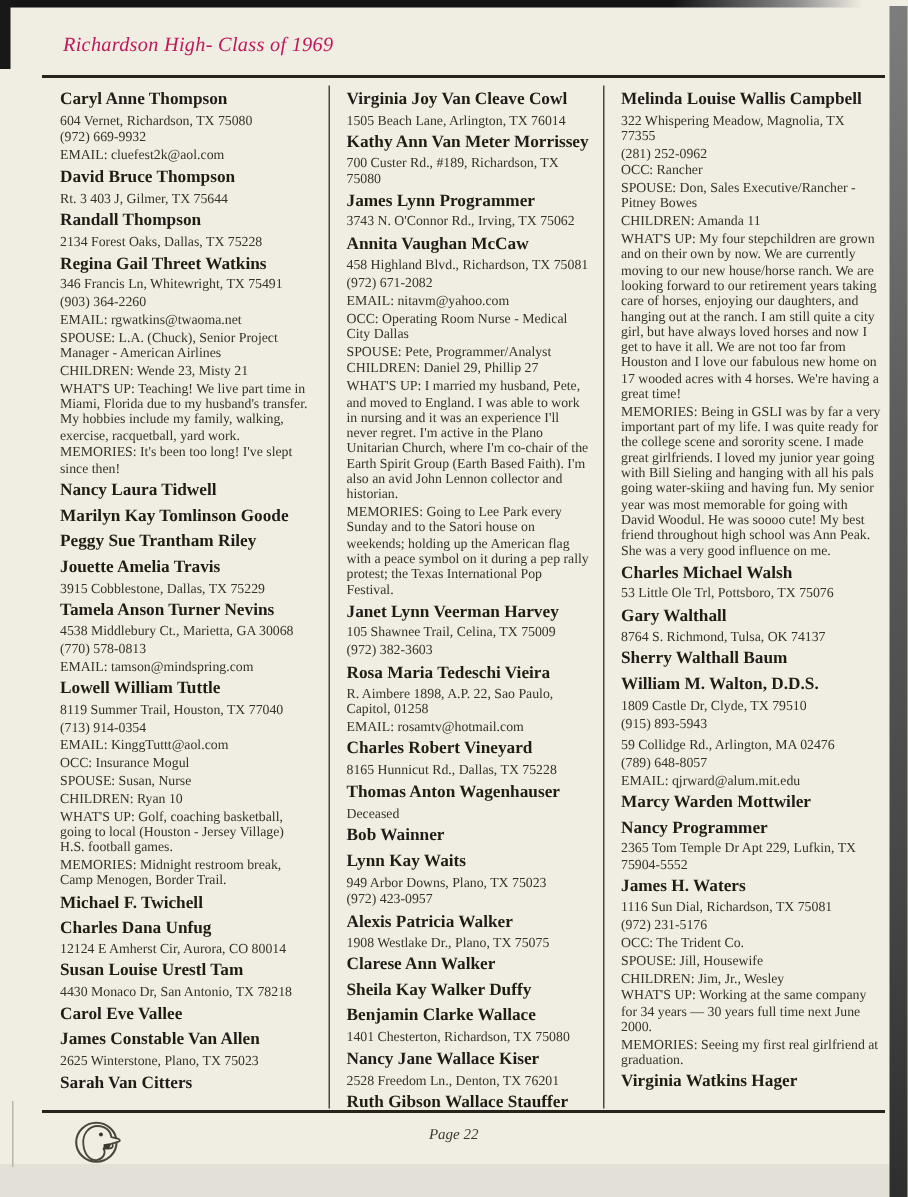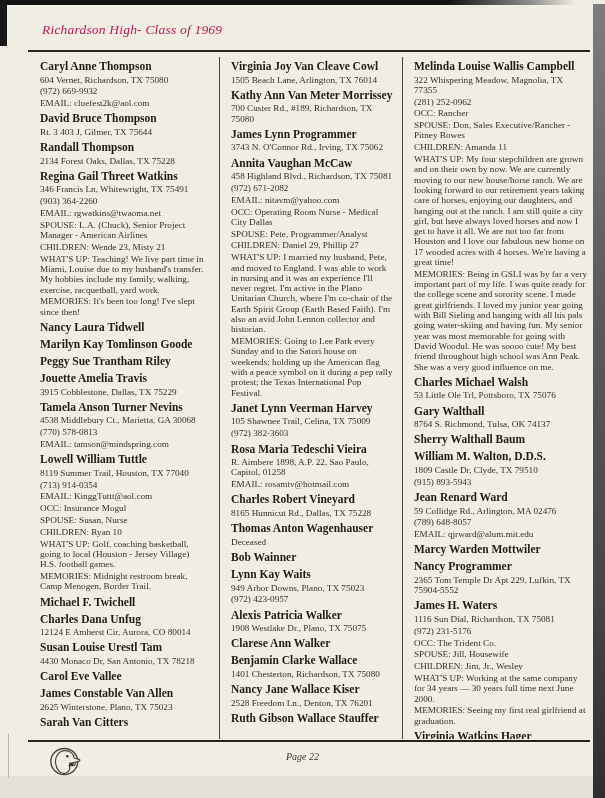--- a/index.html
+++ b/index.html
@@ -76,21 +76,21 @@
           <div class="entry-name">Randall Thompson</div>
           <div class="entry-line">2134 Forest Oaks, Dallas, TX 75228</div>
         </div>
         <div class="entry">
           <div class="entry-name">Regina Gail Threet Watkins</div>
           <div class="entry-line">346 Francis Ln, Whitewright, TX 75491</div>
           <div class="entry-line">(903) 364-2260</div>
           <div class="entry-line">EMAIL: rgwatkins@twaoma.net</div>
           <div class="entry-line">SPOUSE: L.A. (Chuck), Senior Project Manager - American Airlines</div>
           <div class="entry-line">CHILDREN: Wende 23, Misty 21</div>
-          <div class="entry-line">WHAT'S UP: Teaching!  We live part time in Miami, Louise due to my husband's transfer.  My hobbies include my family, walking, exercise, racquetball, yard work.</div>
+          <div class="entry-line">WHAT'S UP: Teaching!  We live part time in Miami, Florida due to my husband's transfer.  My hobbies include my family, walking, exercise, racquetball, yard work.</div>
           <div class="entry-line">MEMORIES: It's been too long!  I've slept since then!</div>
         </div>
         <div class="entry">
           <div class="entry-name">Nancy Laura Tidwell</div>
         </div>
         <div class="entry">
           <div class="entry-name">Marilyn Kay Tomlinson Goode</div>
         </div>
         <div class="entry">
           <div class="entry-name">Peggy Sue Trantham Riley</div>
@@ -189,20 +189,23 @@
           <div class="entry-line">(972) 423-0957</div>
         </div>
         <div class="entry">
           <div class="entry-name">Alexis Patricia Walker</div>
           <div class="entry-line">1908 Westlake Dr., Plano, TX 75075</div>
         </div>
         <div class="entry">
           <div class="entry-name">Clarese Ann Walker</div>
         </div>
         <div class="entry">
+          <div class="entry-name">Sheila Kay Walker Duffy</div>
+        </div>
+        <div class="entry">
           <div class="entry-name">Benjamin Clarke Wallace</div>
           <div class="entry-line">1401 Chesterton, Richardson, TX 75080</div>
         </div>
         <div class="entry">
           <div class="entry-name">Nancy Jane Wallace Kiser</div>
           <div class="entry-line">2528 Freedom Ln., Denton, TX 76201</div>
         </div>
         <div class="entry">
           <div class="entry-name">Ruth Gibson Wallace Stauffer</div>
         </div>
@@ -228,21 +231,20 @@
         </div>
         <div class="entry">
           <div class="entry-name">Sherry Walthall Baum</div>
         </div>
         <div class="entry">
           <div class="entry-name">William M. Walton, D.D.S.</div>
           <div class="entry-line">1809 Castle Dr, Clyde, TX 79510</div>
           <div class="entry-line">(915) 893-5943</div>
         </div>
         <div class="entry">
-          <div class="entry-name">Jean Renard Ward</div>
           <div class="entry-line">59 Collidge Rd., Arlington, MA 02476</div>
           <div class="entry-line">(789) 648-8057</div>
           <div class="entry-line">EMAIL: qjrward@alum.mit.edu</div>
         </div>
         <div class="entry">
           <div class="entry-name">Marcy Warden Mottwiler</div>
         </div>
         <div class="entry">
           <div class="entry-name">Nancy Programmer</div>
           <div class="entry-line">2365 Tom Temple Dr Apt 229, Lufkin, TX 75904-5552</div>

